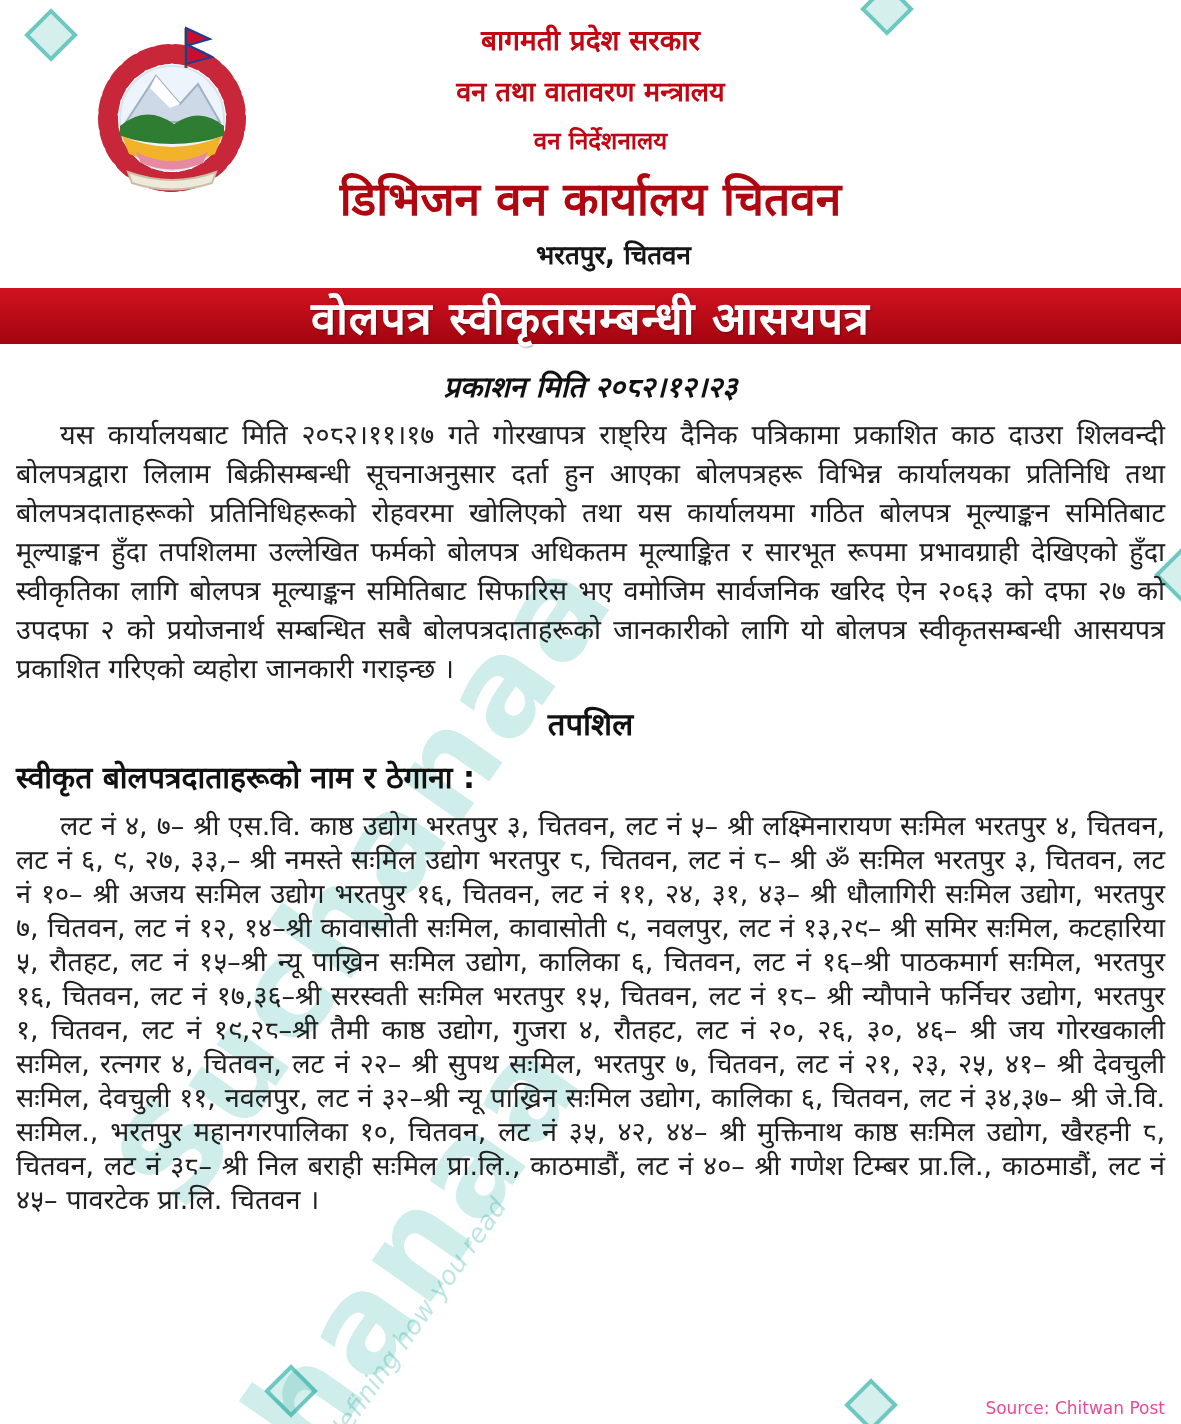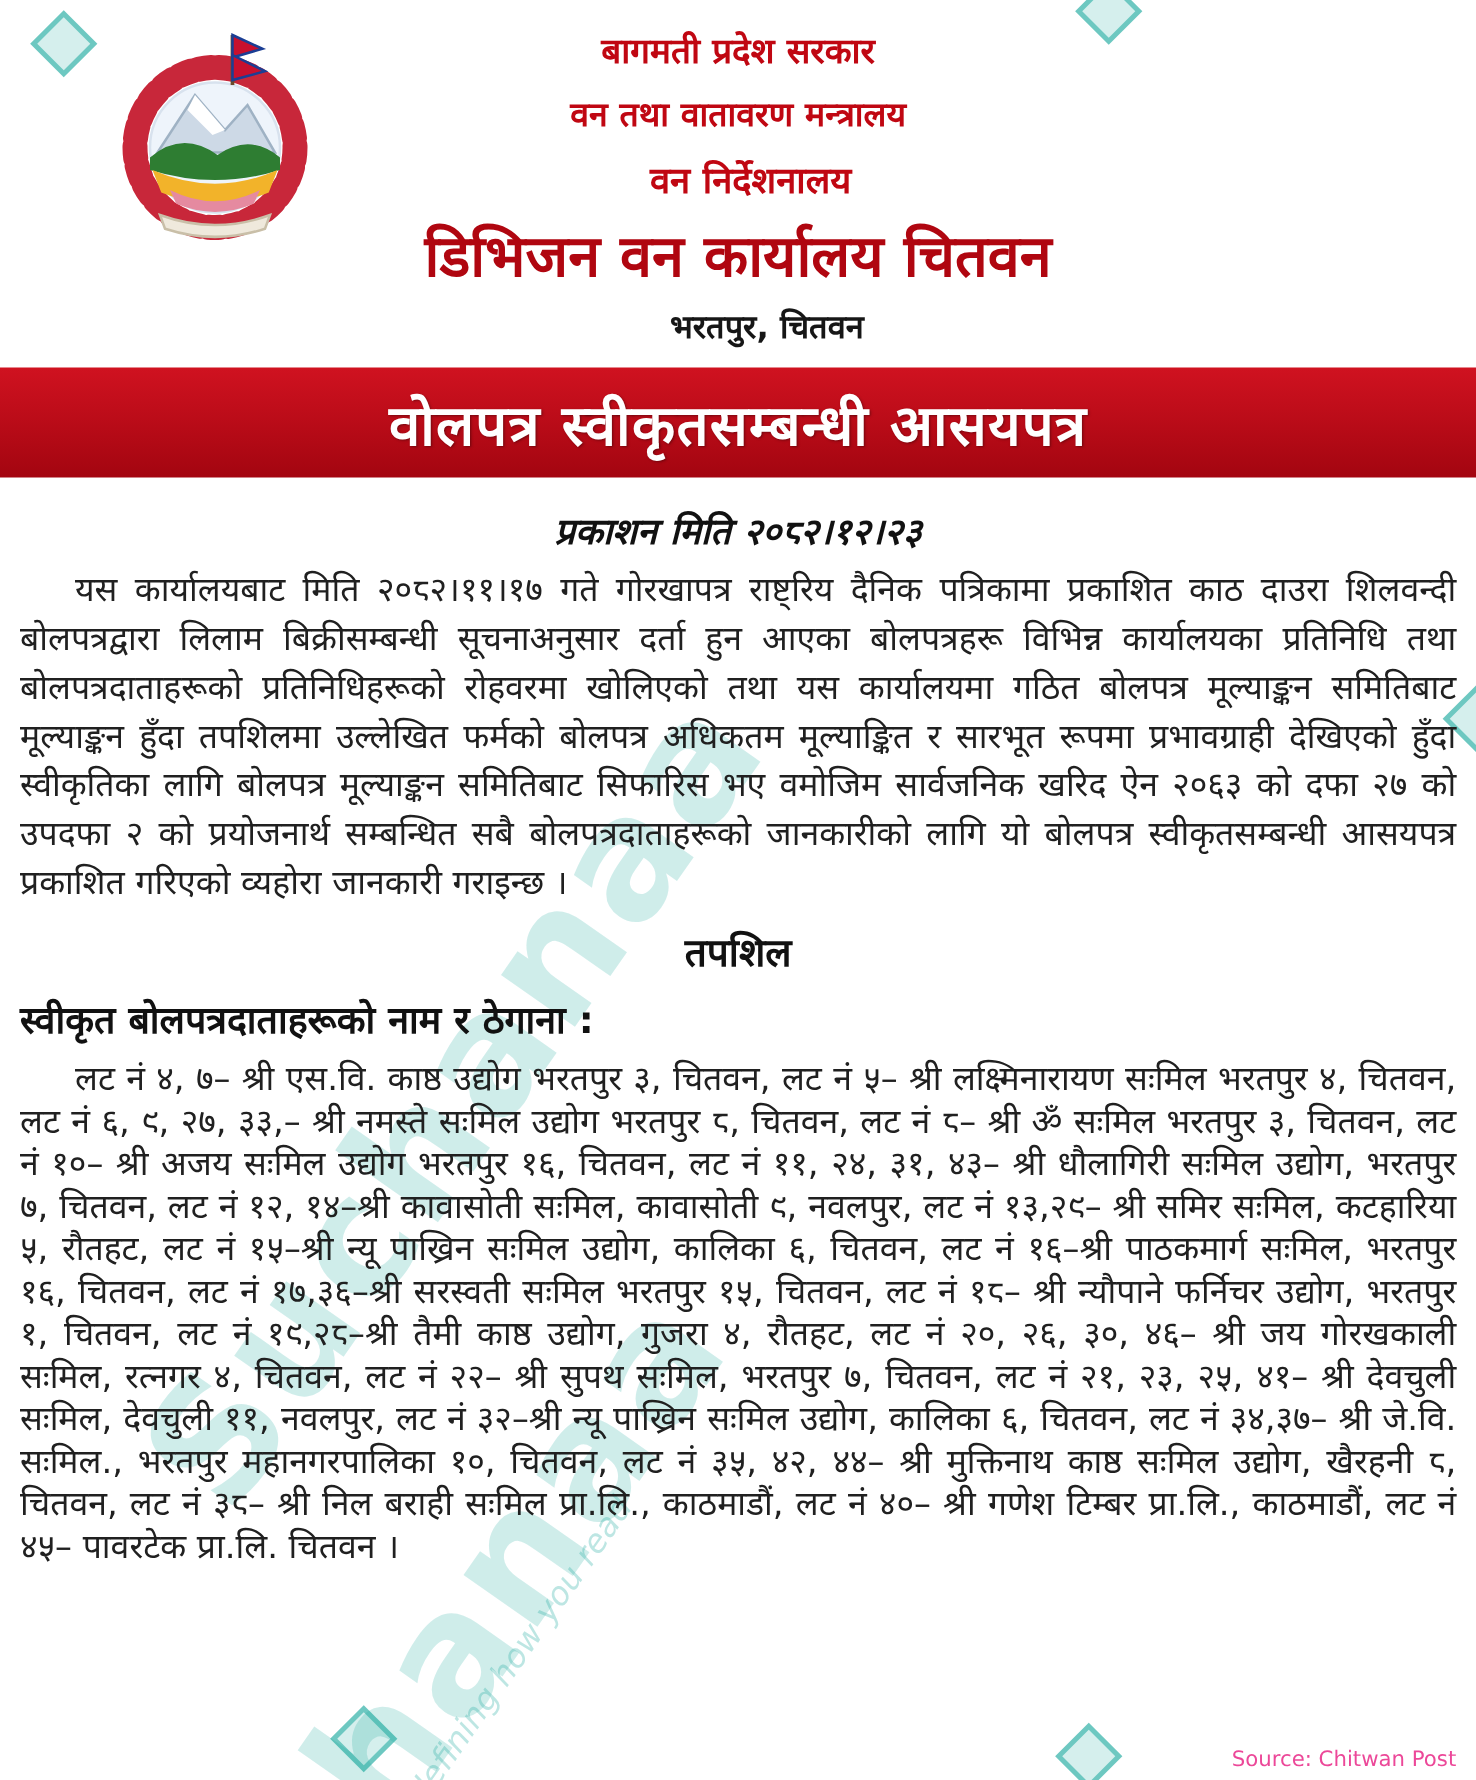--- a/index.html
+++ b/index.html
@@ -50,35 +50,35 @@
   .kite.k1{left:32px;top:16px;}
   .kite.k2{left:868px;top:-10px;}
   .kite.k3{left:272px;top:1372px;}
   .kite.k4{left:852px;top:1386px;}
   .kite.k5{left:1162px;top:556px;}
 
   
   .header{position:relative;z-index:2;text-align:center;padding-top:20px;}
   .gov-line1{font-size:28px;font-weight:bold;color:#c00712;margin:0 0 14px;}
   .gov-line2{font-size:27px;font-weight:bold;color:#c00712;margin:0 0 14px;}
-  .gov-line3{font-size:29px;font-weight:bold;color:#c00712;margin:0 0 10px;padding-left:20px;}
+  .gov-line3{font-size:24px;font-weight:bold;color:#c00712;margin:0 0 10px;padding-left:20px;}
   .office-name{font-size:46px;font-weight:bold;color:#b00610;margin:0 0 8px;}
   .office-loc{font-size:26px;font-weight:bold;color:#161616;margin:0 0 16px;padding-left:46px;}
 
   .logo{
     position:absolute;
     left:86px;top:22px;
     width:172px;height:170px;
   }
 
   
   .banner{
     position:relative;z-index:2;
     background:linear-gradient(#d01220,#a30510);
-    height:88px;
+    height:56px;
     display:flex;align-items:center;justify-content:center;
   }
   .banner-title{
     color:#ffffff;
     font-size:45px;
     font-weight:bold;
     letter-spacing:1px;
     text-shadow:1px 1px 2px rgba(0,0,0,.35);
   }
 

